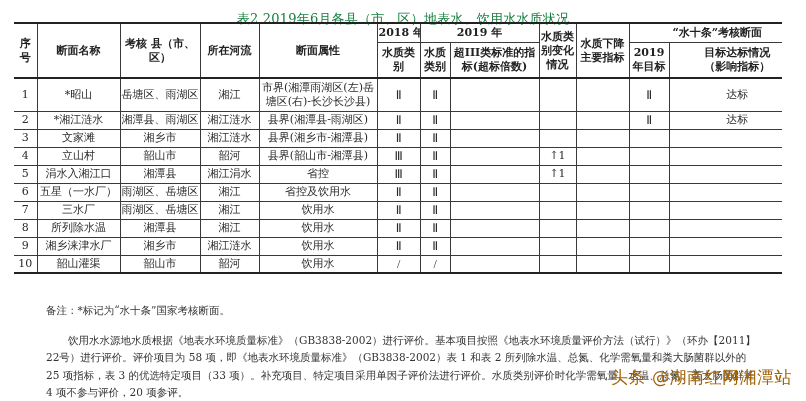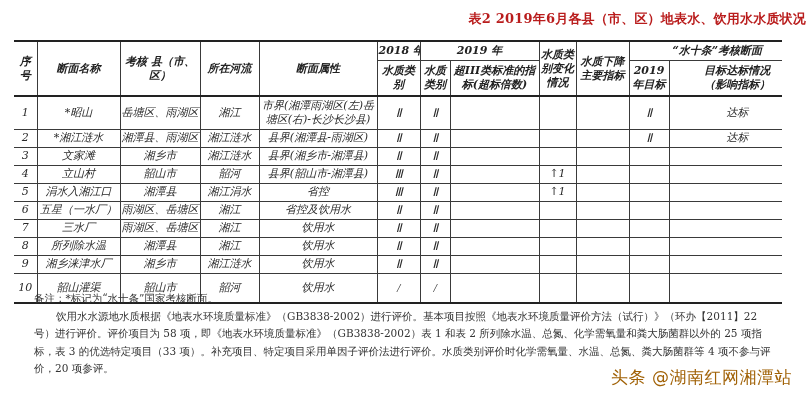--- a/index.html
+++ b/index.html
@@ -1,34 +1,34 @@
 <!DOCTYPE html>
 <html><head>
 <meta charset="utf-8">
 <style>
   html, body { margin:0; padding:0; background:#ffffff; }
   body { width:806px; height:401px; position:relative; overflow:hidden;
          font-family:"DejaVu Serif","Liberation Serif",serif; color:#2a2a2a; }
-  .title { position:absolute; left:0; top:10px; width:806px; text-align:right;
-           font-size:13px; font-weight:bold; color:#b91c1c; letter-spacing:0.2px; }
-  table.main { position:absolute; left:14px; top:40px; width:768px;
-               border-collapse:collapse; table-layout:fixed; font-size:11px;font-style:italic; }
+  .title { position:absolute; left:0; top:10px; width:806px; text-align:center;
+           font-size:13px; font-weight:normal; color:#15803d; letter-spacing:0.2px; }
+  table.main { position:absolute; left:14px; top:22px; width:768px;
+               border-collapse:collapse; table-layout:fixed; font-size:11px; }
   table.main td, table.main th { border:1px solid #3a3a3a; text-align:center;
                vertical-align:middle; padding:0 1px; line-height:14px; font-weight:normal; overflow:hidden; white-space:nowrap; }
   table.main th { font-weight:bold; font-size:11px; color:#222; }
   table.main thead tr:first-child th { border-top:2px solid #222; }
   table.main thead tr.last th, table.main thead th.tall { border-bottom:2px solid #222; }
   table.main tbody tr:last-child td { border-bottom:2px solid #222; }
   table.main tr > :first-child { border-left:none; }
   table.main tr > :last-child { border-right:none;padding-left:24px; }
   .wrap { white-space:normal !important; }
   .roman { font-family:"Liberation Serif",serif; font-size:12px; letter-spacing:-0.5px; }
   .notes { position:absolute; left:34px; top:290px; width:740px; font-size:10.5px;
            line-height:17.5px; color:#333; }
-  .notes p { margin:0; }
+  .notes p { margin:12px; }
   .notes .indent { text-indent:22px; }
   .watermark { position:absolute; right:14px; top:366px; font-family:"DejaVu Sans",sans-serif;
                font-size:17px; color:#a16207; letter-spacing:0.5px; }
 </style>
 </head>
 <body>
 
 <div class="title">表2  2019年6月各县（市、区）地表水、饮用水水质状况</div>
 
 <table class="main">
@@ -188,21 +188,21 @@
       <td>湘江涟水</td>
       <td>饮用水</td>
       <td class="roman">Ⅱ</td>
       <td class="roman">Ⅱ</td>
       <td></td>
       <td></td>
       <td></td>
       <td class="roman"></td>
       <td></td>
     </tr>
-    <tr style="height:30px">
+    <tr style="height:18px">
       <td>10</td>
       <td>韶山灌渠</td>
       <td>韶山市</td>
       <td>韶河</td>
       <td>饮用水</td>
       <td class="roman">/</td>
       <td class="roman">/</td>
       <td></td>
       <td></td>
       <td></td>

